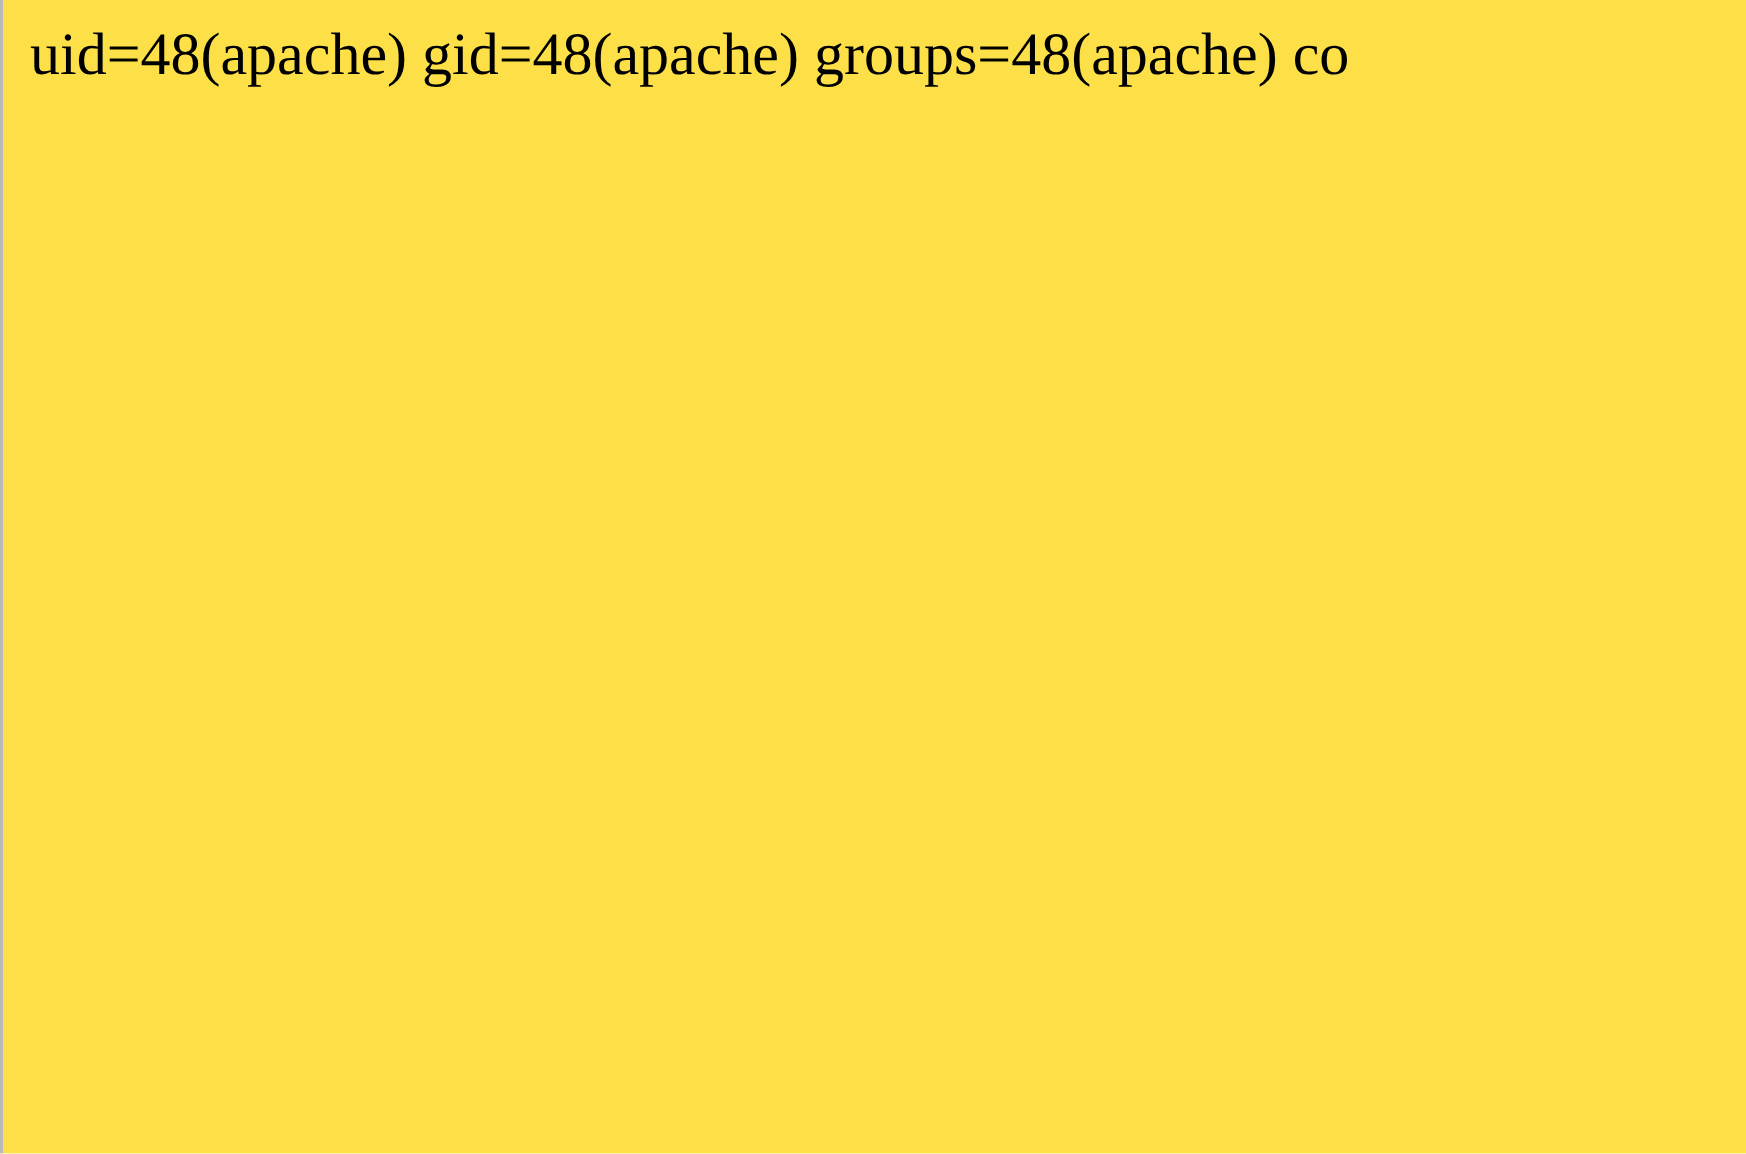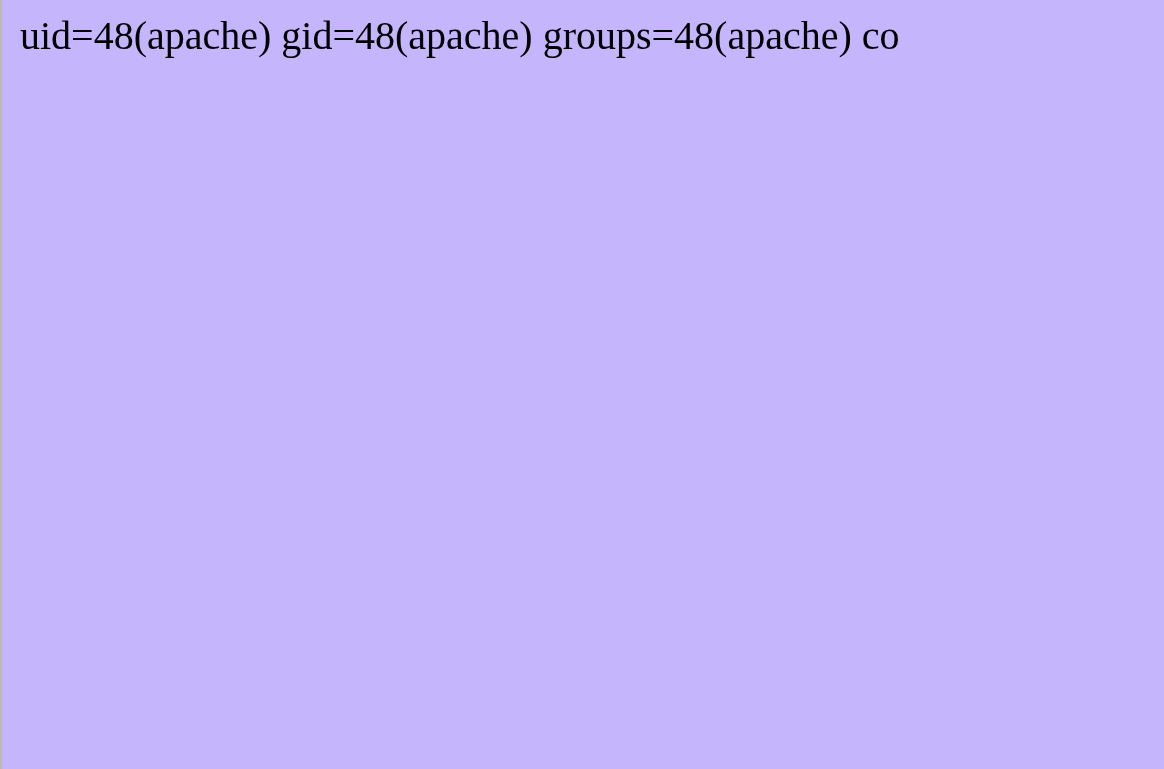--- a/index.html
+++ b/index.html
@@ -17,21 +17,21 @@
       font-family: "Times New Roman", Times, serif;
       font-size: 40px;
       color: #000000;
       line-height: 1.2;
       white-space: nowrap;
     }
     .page {
       position: relative;
       width: 100%;
       height: 100%;
-      background: #c4b5fd;
+      background: #fde047;
       border-left: 2px solid #b9b9b9;
     }
     .output-line {
       position: absolute;
       top: 12px;
       left: 18px;
       width: 2000px; 
       font-weight: 400;
       letter-spacing: 0px;
     }

